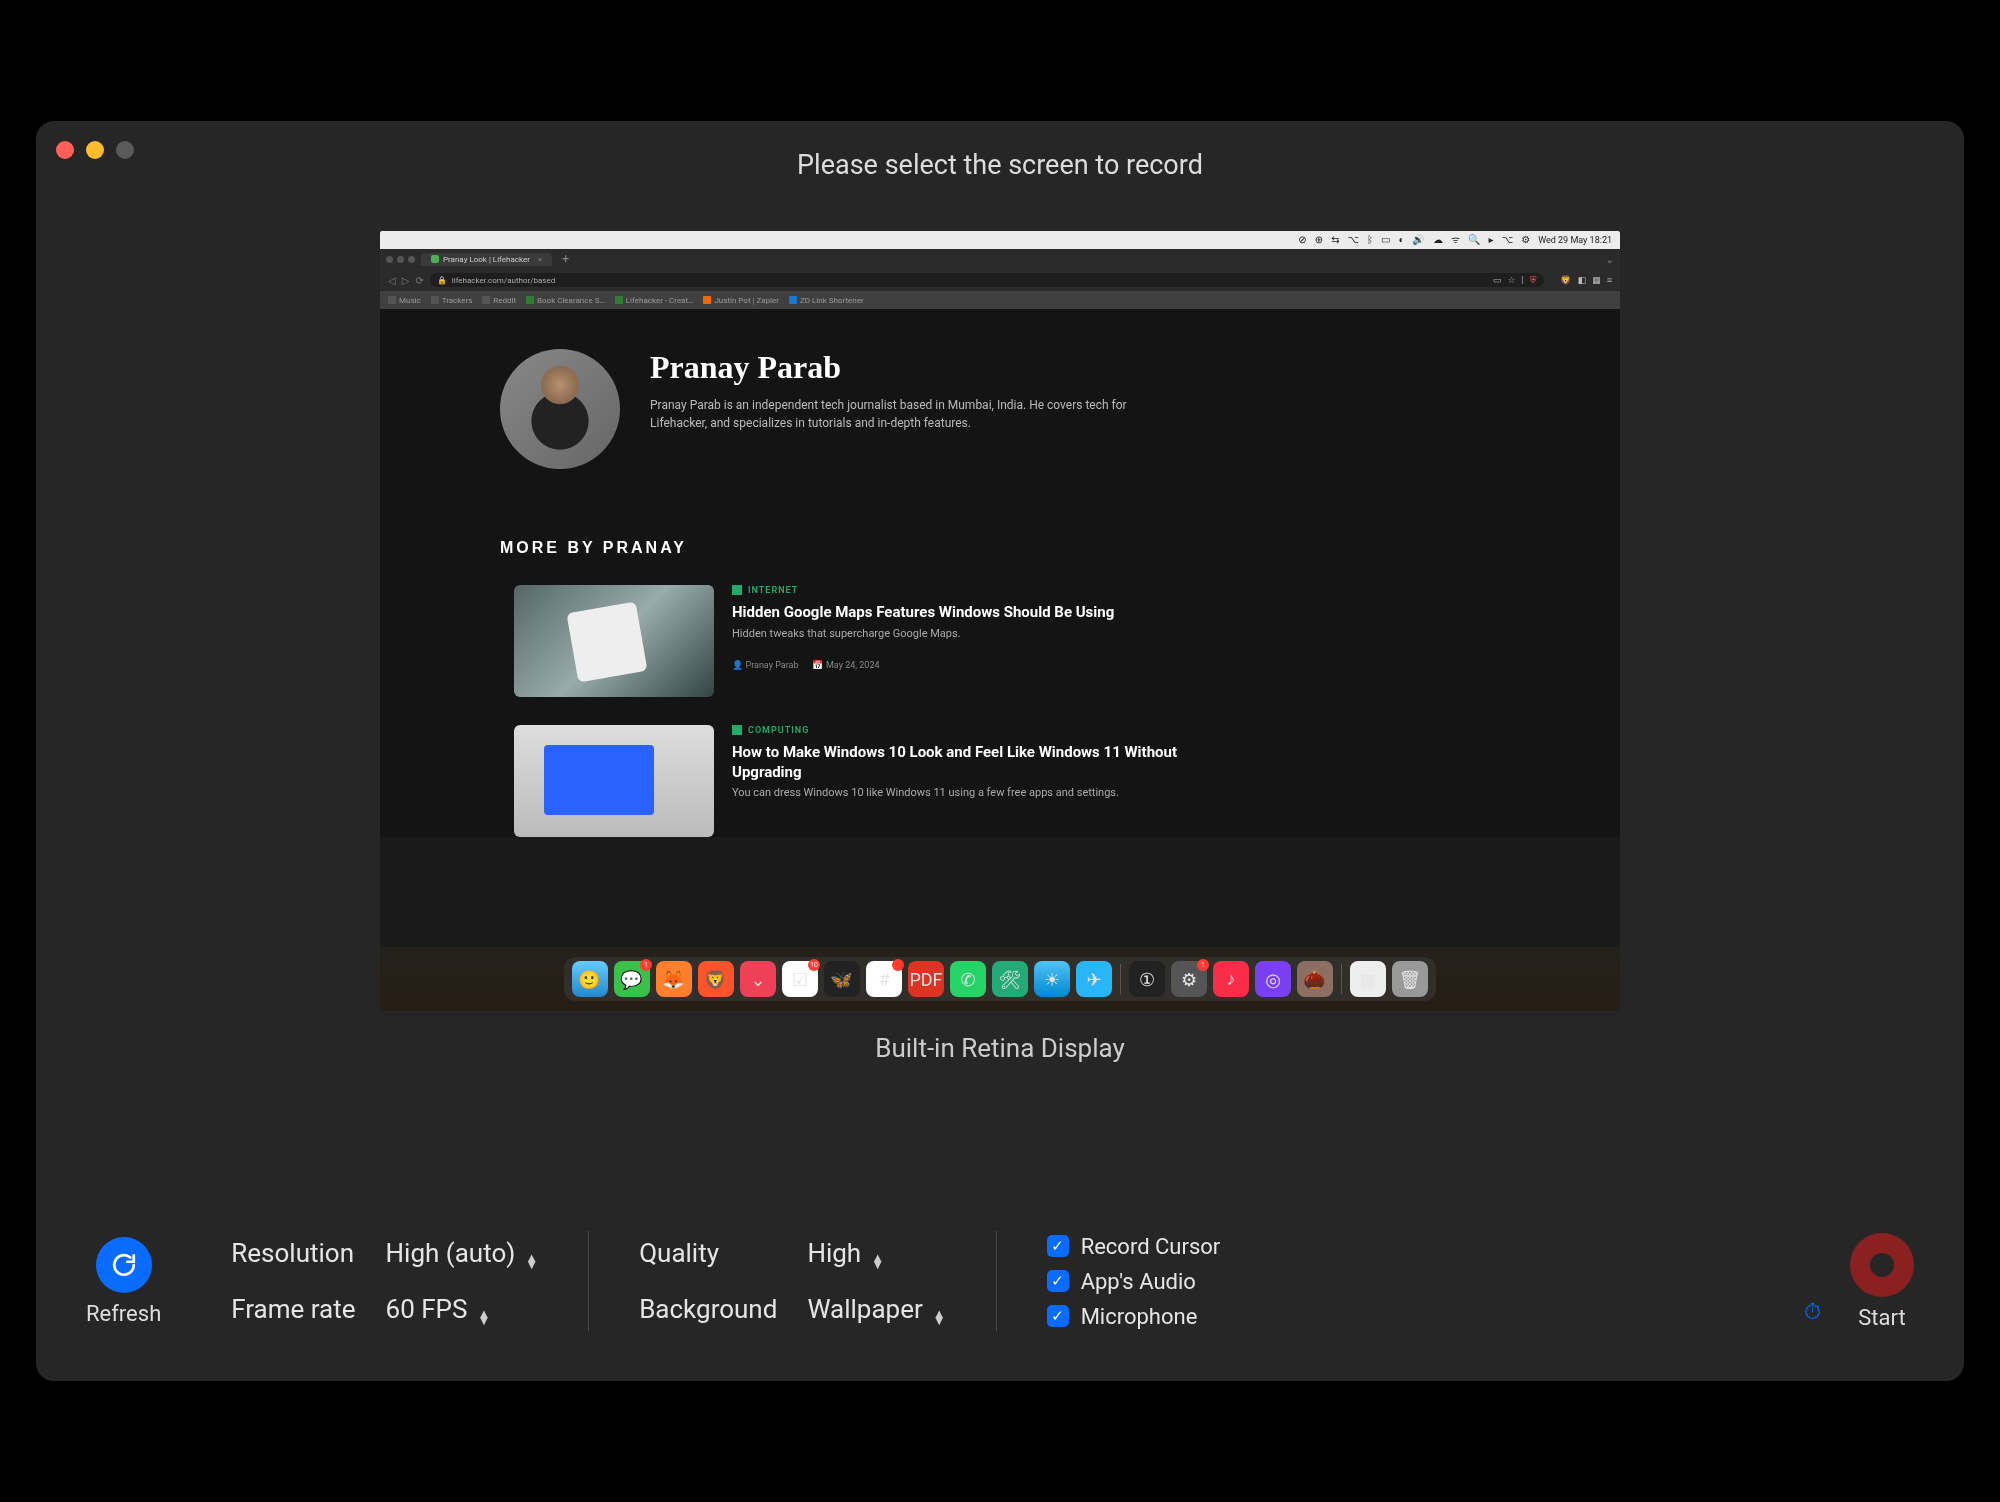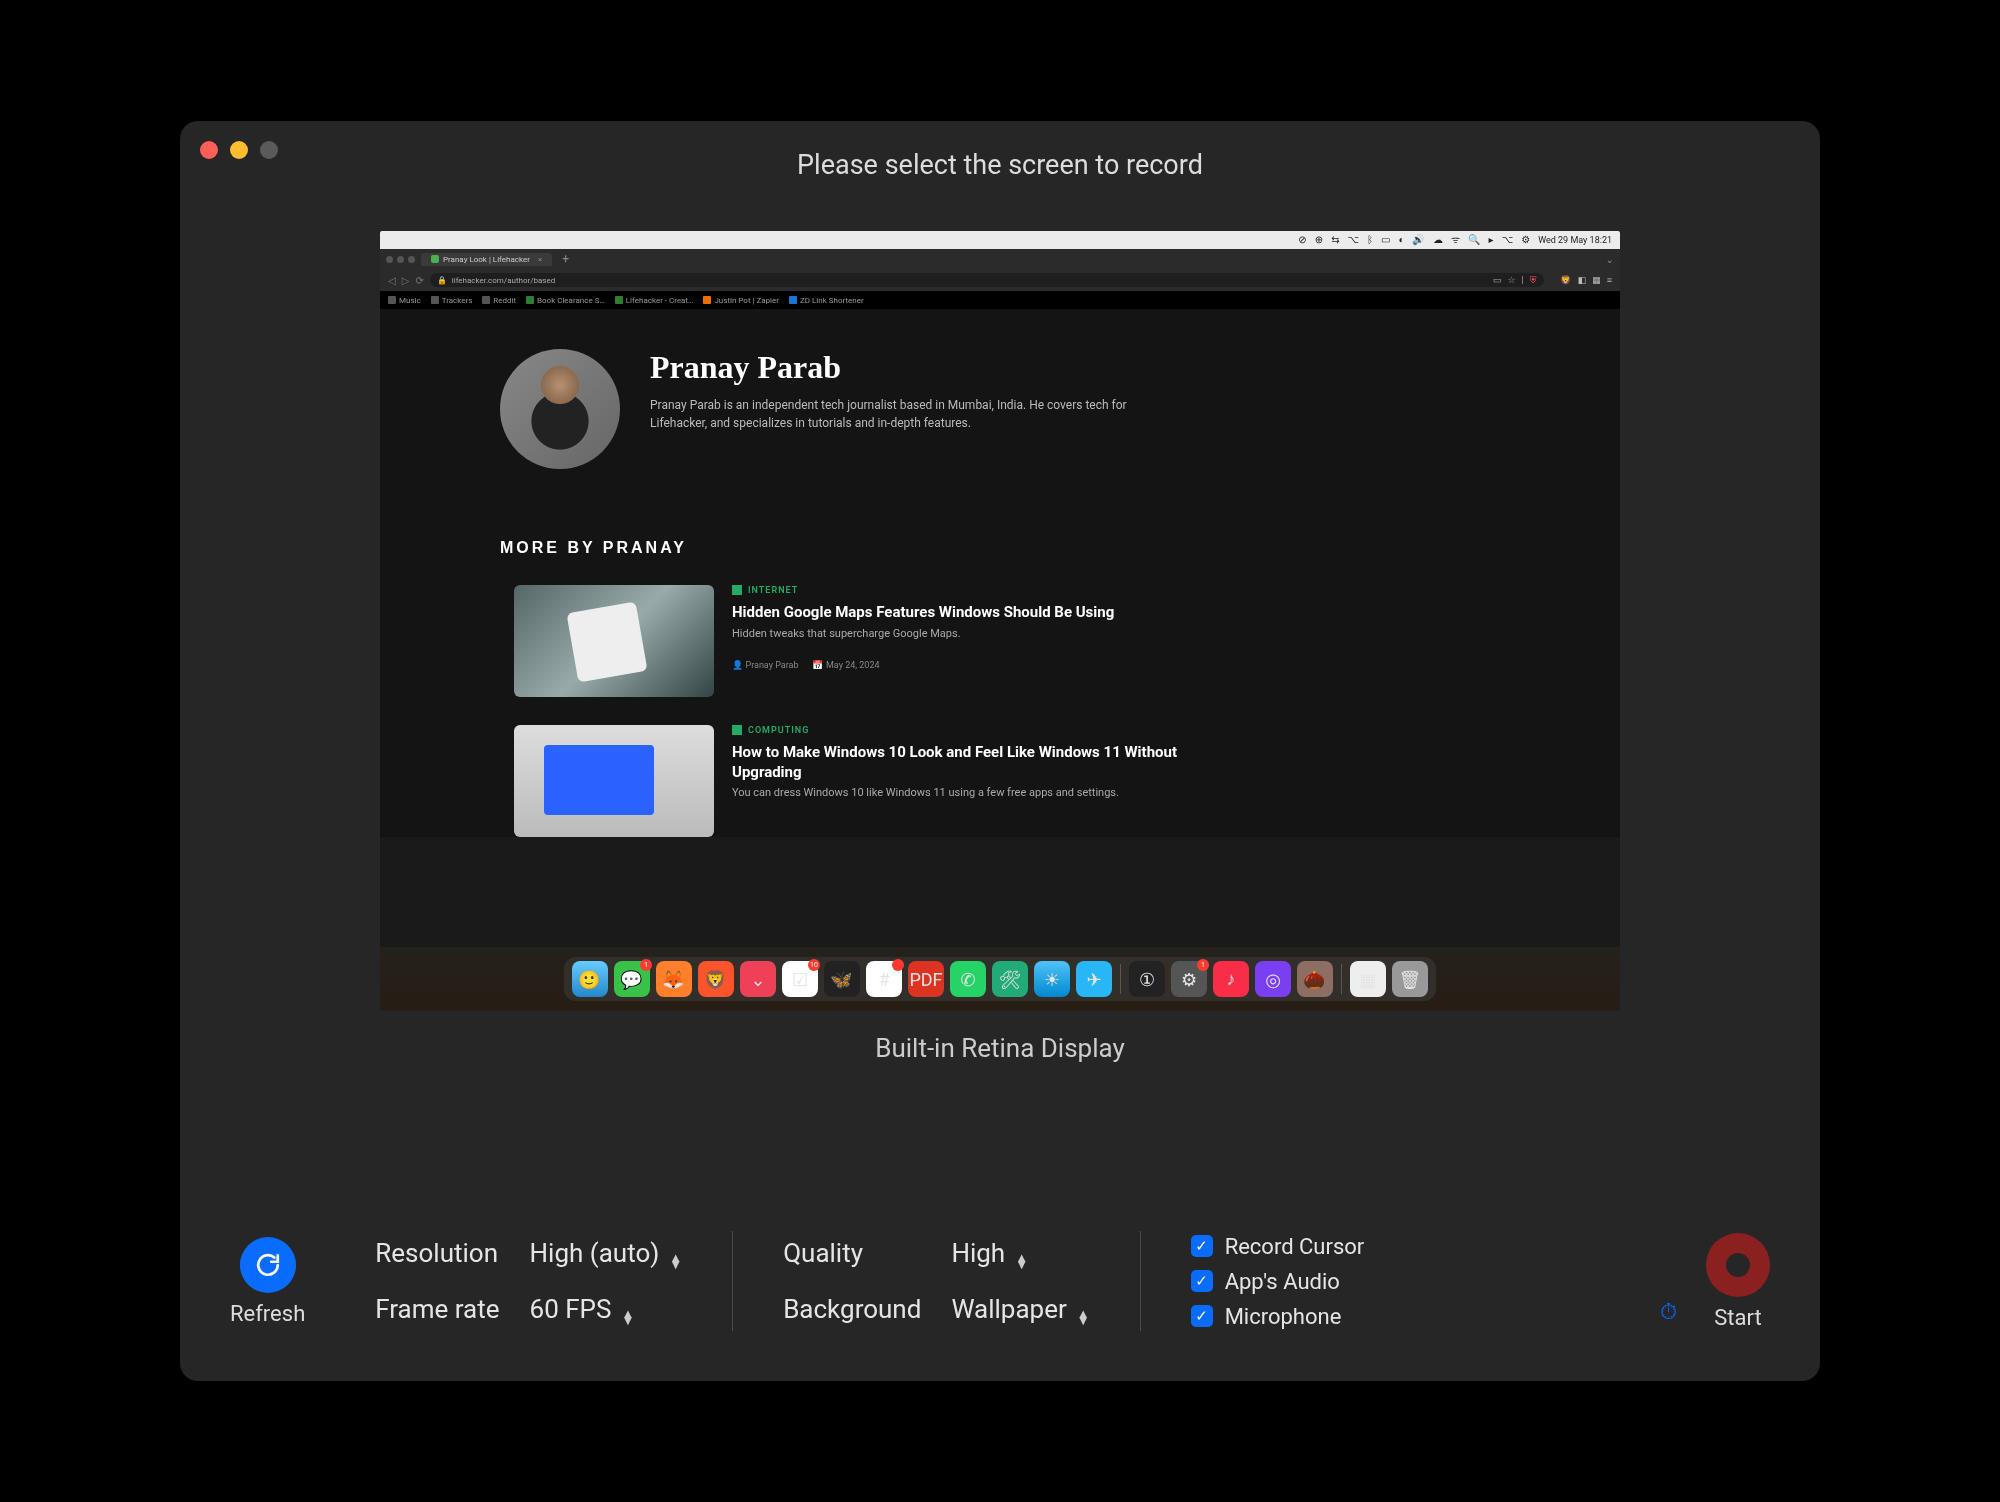--- a/index.html
+++ b/index.html
@@ -6,21 +6,21 @@
   html, body { width: 100%; height: 100%; }
   body {
     background: #000;
     font-family: -apple-system, BlinkMacSystemFont, "Segoe UI", Roboto, Helvetica, Arial, sans-serif;
     display: flex;
     align-items: center;
     justify-content: center;
     color: #e5e5e5;
   }
   .window {
-    width: 1640px;
+    width: 1928px;
     height: 1260px;
     background: #262626;
     border-radius: 18px;
     position: relative;
     display: flex;
     flex-direction: column;
     overflow: hidden;
   }
   .traffic-lights {
     position: absolute;
@@ -110,21 +110,21 @@
     padding: 0 8px;
     gap:4px;
     color:#aaa;
     font-size:8px;
   }
   .addr-icons { display:flex; gap:6px; color:#aaa; font-size:9px; }
   .shield { color:#f55; }
   .ext-icons { display:flex; gap:6px; margin-left:10px; font-size:9px; color:#bbb;}
   .bookmarks-row {
     height: 18px;
-    background: #000000;
+    background: #404040;
     display:flex;
     align-items:center;
     padding: 0 8px;
     gap: 10px;
     font-size:8px;
     color:#999;
   }
   .bm { display:flex; align-items:center; gap:3px; }
   .bm-ico { width:8px; height:8px; background:#555; border-radius:1px; display:inline-block;}
   .bm-ico.green{background:#2e7d32;}

